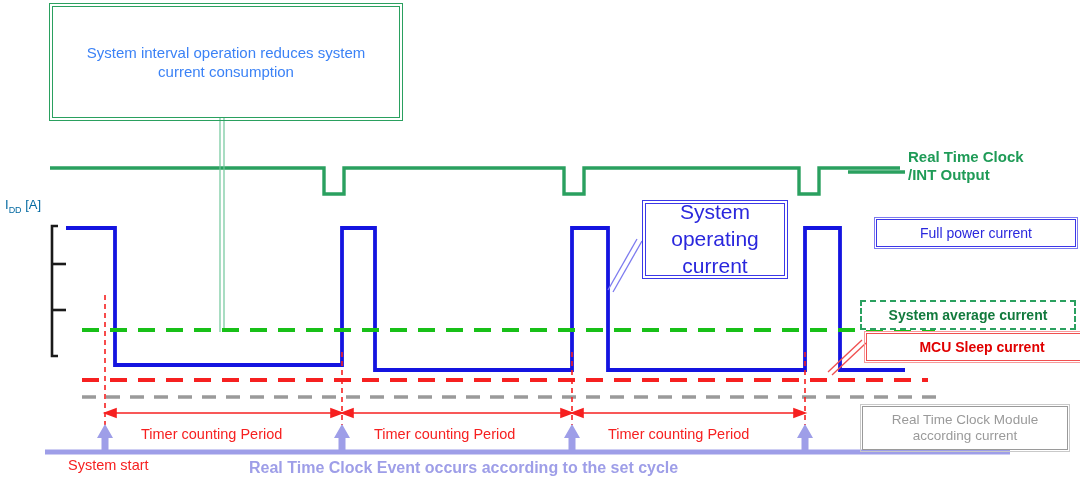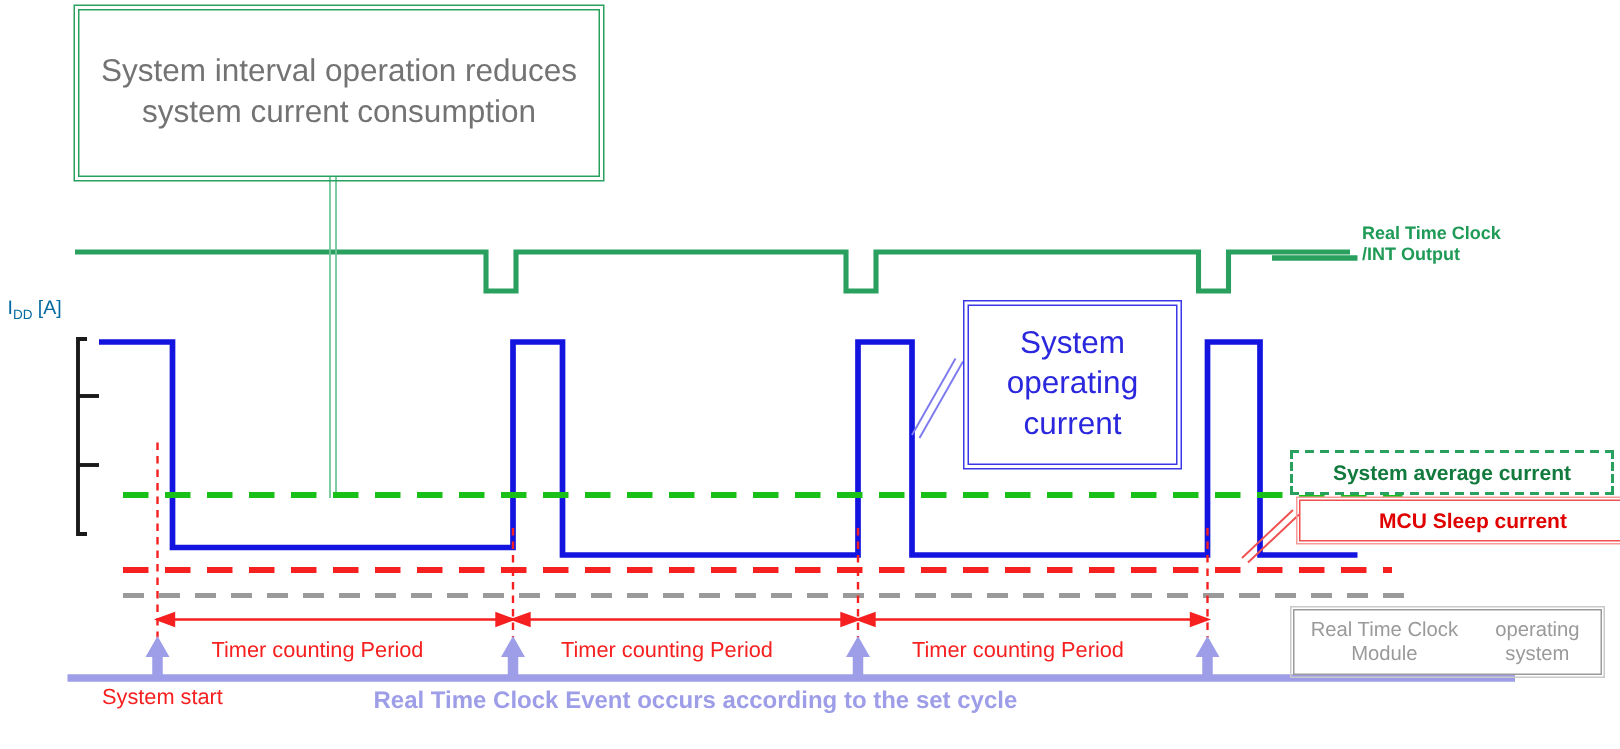--- a/index.html
+++ b/index.html
@@ -31,22 +31,22 @@
     position: absolute;
     box-sizing: border-box;
     background: #ffffff;
     text-align: center;
     line-height: 1.28;
   }
   .callout-green {
     border: 1px solid #2aa05f;
     outline: 1px solid #2aa05f;
     outline-offset: 2px;
-    color: #737373;
-    font-size: 21px;
+    color: #3b82f6;
+    font-size: 15px;
   }
   .callout-blue {
     border: 1px solid #3b37e8;
     outline: 1px solid #3b37e8;
     outline-offset: 2px;
     color: #2a27dd;
     font-size: 21px;
   }
 
   
@@ -80,27 +80,27 @@
     color: #e00000;
     font-size: 14px;
     font-weight: bold;
   }
   .legend-gray {
     border: 1.5px solid #9a9a9a;
     outline: 1px solid #c9c9c9;
     outline-offset: 1px;
     color: #9a9a9a;
     font-size: 13.5px;
-    flex-direction: row;
+    flex-direction: column;
   }
 
   .rtc-label {
     position: absolute;
     color: #1f9b57;
-    font-size: 12px;
+    font-size: 15px;
     font-weight: bold;
     line-height: 1.2;
     white-space: pre-line;
   }
   .axis-label {
     position: absolute;
     color: #0369a1;
     font-size: 13px;
   }
   .axis-label sub { font-size: 9px; }
@@ -199,43 +199,46 @@
     </g>
 
     <line x1="848" y1="172" x2="905" y2="172" stroke="#2aa05f" stroke-width="3.6"></line>
 
   </svg>
 
   <div class="callout callout-green" style="left:52px; top:6px; width:348px; height:112px; display:flex; align-items:center; justify-content:center; padding:0 10px;">
     <span>System interval operation reduces system current consumption</span>
   </div>
 
-  <div class="callout callout-blue" style="left:645px; top:203px; width:140px; height:107px; display:flex; align-items:center; justify-content:center; padding:0 8px;">
+  <div class="callout callout-blue" style="left:645px; top:203px; width:140px; height:73px; display:flex; align-items:center; justify-content:center; padding:0 8px;">
     <span>System operating current</span>
   </div>
 
   <div class="axis-label" style="left:5px; top:197px;">
     <span>I</span><sub>DD</sub><span> [A]</span>
   </div>
 
   <div class="rtc-label" style="left:908px; top:148px;">Real Time Clock
 /INT Output</div>
 
+  <div class="legend-box legend-blue" style="left:876px; top:219px; width:200px; height:28px;">
+    <span>Full power current</span>
+  </div>
 
   <div class="legend-box legend-green-dashed" style="left:860px; top:288px; width:216px; height:30px;margin-top:12px;">
     <span>System average current</span>
   </div>
 
   <div class="legend-box legend-red" style="left:866px; top:333px; width:232px; height:28px;">
     <span>MCU Sleep current</span>
   </div>
 
   <div class="legend-box legend-gray" style="left:862px; top:406px; width:206px; height:44px;">
     <span>Real Time Clock Module</span>
-    <span>operating system</span>
+    <span>according current</span>
   </div>
 
   <div class="red-text" style="left:141px; top:426px;">Timer counting  Period</div>
   <div class="red-text" style="left:374px; top:426px;">Timer counting  Period</div>
   <div class="red-text" style="left:608px; top:426px;">Timer counting  Period</div>
 
   <div class="red-text" style="left:68px; top:457px;">System start</div>
 
   <div class="purple-text" style="left:249px; top:459px;">Real Time Clock Event occurs according to the set cycle</div>
 

